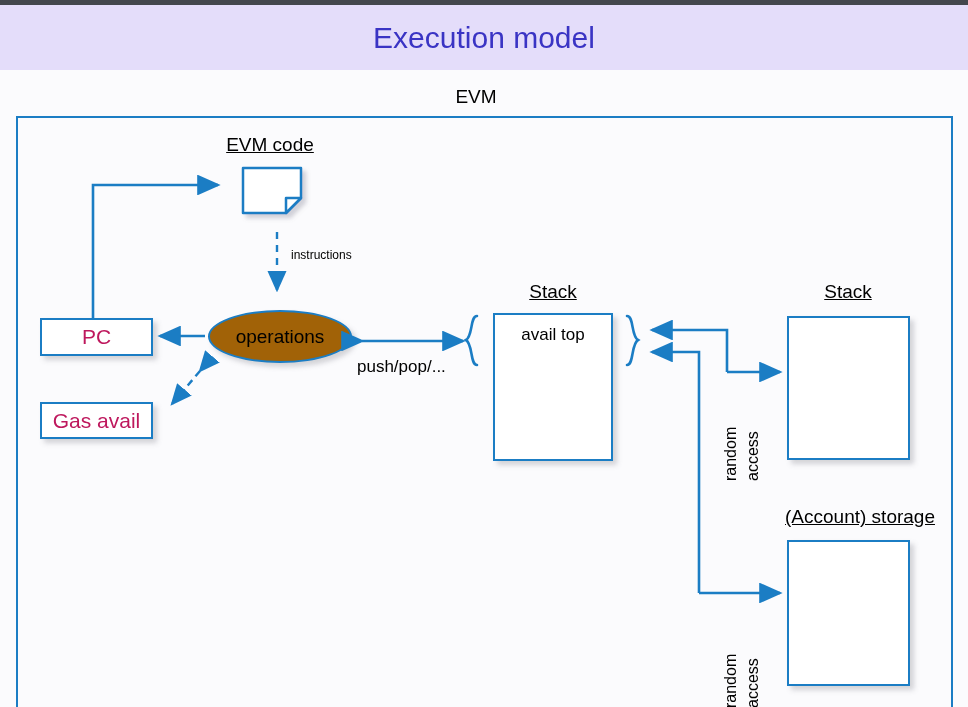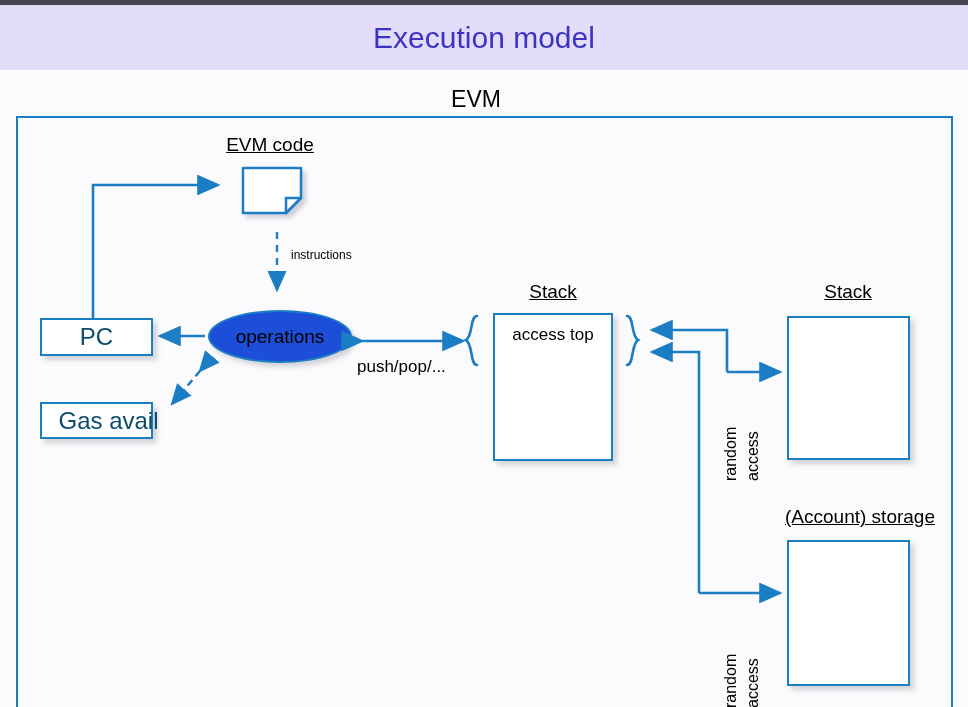--- a/index.html
+++ b/index.html
@@ -50,21 +50,21 @@
     font-family: "Liberation Sans", sans-serif;
     letter-spacing: 0px;
   }
   
   .evm-label {
     position: absolute;
     left: 406px;
     top: 86px;
     width: 140px;
     text-align: center;
-    font-size: 23px;
+    font-size: 19px;
     color: #000;
   }
   .evm-box {
     position: absolute;
     left: 16px;
     top: 116px;
     width: 937px;
     height: 615px;
     border: 2px solid #1b7dc4;
     box-sizing: border-box;
@@ -73,43 +73,43 @@
   
   .node-box {
     position: absolute;
     box-sizing: border-box;
     background: #ffffff;
     border: 2px solid #1b7dc4;
     box-shadow: 4px 4px 5px rgba(120,120,130,0.30);
   }
   .node-label {
     position: absolute;
-    font-size: 24px;
-    color: #0c4a6e;
+    font-size: 21px;
+    color: #be185d;
     white-space: nowrap;
   }
   .caption {
     position: absolute;
     font-size: 19px;
     color: #000;
     white-space: nowrap;
     text-align: center;
     text-decoration: underline;
   }
   .small-cap {
     position: absolute;
     font-size: 16px;
     color: #000;
     white-space: nowrap;
   }
   
   .ellipse {
     position: absolute;
     box-sizing: border-box;
-    background: #1d4ed8;
+    background: #a16207;
     border: 2px solid #1b7dc4;
     border-radius: 50%;
     box-shadow: 4px 4px 5px rgba(120,120,130,0.30);
     display: flex;
     align-items: center;
     justify-content: center;
     font-size: 19px;
     color: #000;
   }
   
@@ -140,27 +140,27 @@
 
   <div class="evm-label">EVM</div>
   <div class="evm-box"></div>
 
   <div class="caption" style="left:205px; top:134px; width:130px;">EVM code</div>
 
   <div class="node-box" style="left:40px; top:318px; width:113px; height:38px;"></div>
   <div class="node-label" style="left:40px; top:318px; width:113px; height:38px; line-height:38px; text-align:center;">PC</div>
 
   <div class="node-box" style="left:40px; top:402px; width:113px; height:37px;"></div>
-  <div class="node-label" style="left:40px; top:402px; width:113px; height:37px; line-height:37px; text-align:center;margin-left:12px;">Gas avail</div>
+  <div class="node-label" style="left:40px; top:402px; width:113px; height:37px; line-height:37px; text-align:center;">Gas avail</div>
 
   <div class="ellipse" style="left:208px; top:310px; width:144px; height:53px;">operations</div>
 
   <div class="caption" style="left:488px; top:281px; width:130px;">Stack</div>
   <div class="node-box" style="left:493px; top:313px; width:120px; height:148px;"></div>
-  <div class="small-cap" style="left:493px; top:325px; width:120px; text-align:center; font-size:17px;">access top</div>
+  <div class="small-cap" style="left:493px; top:325px; width:120px; text-align:center; font-size:17px;">avail top</div>
 
   <div class="caption" style="left:783px; top:281px; width:130px;">Stack</div>
   <div class="node-box" style="left:787px; top:316px; width:123px; height:144px;"></div>
 
   <div class="caption" style="left:765px; top:506px; width:190px;">(Account) storage</div>
   <div class="node-box" style="left:787px; top:540px; width:123px; height:146px;"></div>
 
   <div class="small-cap" style="left:291px; top:248px; font-size:12px;">instructions</div>
   <div class="small-cap" style="left:357px; top:357px; font-size:17px;">push/pop/...</div>
 

